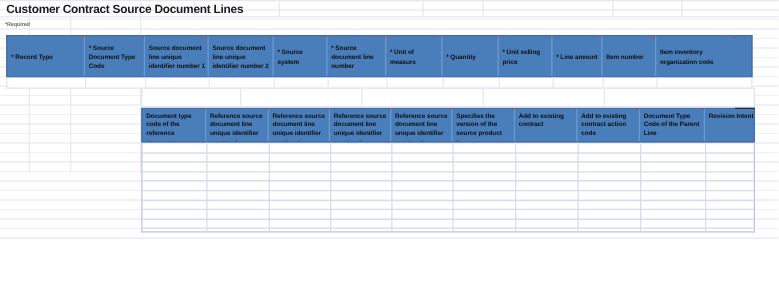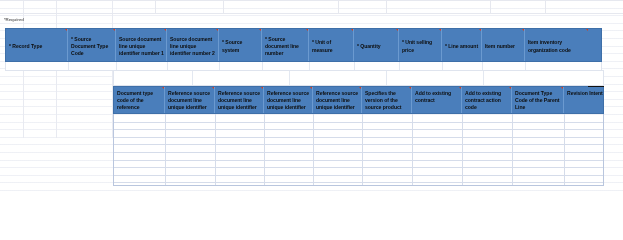--- a/index.html
+++ b/index.html
@@ -99,20 +99,21 @@
 
   <div class="title-row-line" style="top:0px;"></div>
   <div class="title-row-line" style="top:13px;"></div>
   <div class="vline" style="left:155px;top:1px;height:12px;background:#e6e8ef;"></div>
   <div class="vline" style="left:223px;top:1px;height:12px;background:#e6e8ef;"></div>
   <div class="vline" style="left:338px;top:1px;height:12px;background:#e6e8ef;"></div>
   <div class="vline" style="left:386px;top:1px;height:12px;background:#e6e8ef;"></div>
   <div class="vline" style="left:490px;top:1px;height:12px;background:#e6e8ef;"></div>
   <div class="vline" style="left:545px;top:1px;height:12px;background:#e6e8ef;"></div>
 
+  <div class="title">Customer Contract Source Document Lines</div>
   <div class="required">*Required</div>
 
   <div class="hdr top" id="top-header" style="left:5px;top:28px;width:597px;height:34px;">
       <div class="cell" style="width: 62px; flex: 0 0 62px;">
         <span>* Record Type</span>
         <span class="cmt"></span>
       </div>
       <div class="cell" style="width: 48px; flex: 0 0 48px;">
         <span>* Source Document Type Code</span>
         <span class="cmt"></span>

